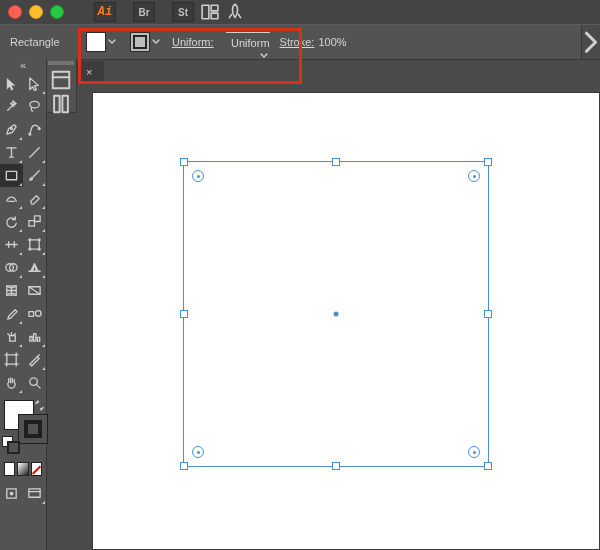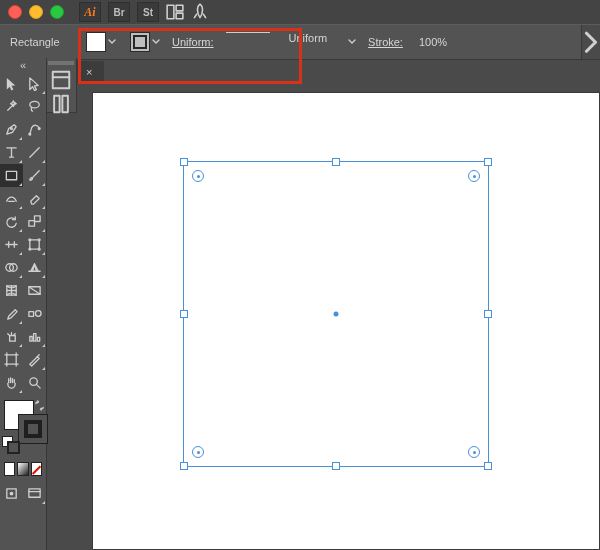--- a/index.html
+++ b/index.html
@@ -23,35 +23,35 @@
     background: #444;
     display: flex; align-items: center;
     padding: 0 8px;
     gap: 7px;
   }
   .tl-btn { width: 12px; height: 12px; border-radius: 50%; }
   .tl-close { background: #ff5f57; border: 1px solid #d94439; }
   .tl-min   { background: #ffbd2e; border: 1px solid #d9a126; }
   .tl-max   { background: #28c940; border: 1px solid #1fa032; }
   .ai-logo {
-    margin-left: 8px;
+    margin-left: 23px;
     width: 20px; height: 18px;
     background: #3a3a3a;
     border: 1px solid #2f2f2f;
     color: #ff7c1f;
     display: flex; align-items: center; justify-content: center;
     font-weight: 700; font-size: 12px; font-style: italic;
-    font-family: Liberation Serif, serif;
+    font-family: Liberation Mono, monospace;
   }
   .br-box {
     width: 20px; height: 18px;
     background: #3a3a3a;
     border: 1px solid #2f2f2f;
     display: flex; align-items: center; justify-content: center;
-    color: #bfbfbf; font-size: 10px; font-weight: 600;
+    color: #bfbfbf; font-size: 10px; font-weight: 600; margin-left: 10px;
   }
   .titlebar-icon {
     width: 18px; height: 18px;
     display: flex; align-items: center; justify-content: center;
     color: #c4c4c4;
   }
 
   
   .control-bar {
     height: 34px;
@@ -105,31 +105,32 @@
     width: 14px; display:flex; flex-direction:column; align-items:center; justify-content:center;
   }
   .stepper .spin svg { width:8px; height:4px; }
   .stepper .val { flex:1; padding-left:4px; }
   .stepper .dd {
     width:14px; display:flex; align-items:center; justify-content:center;
   }
   .profile-control {
     margin-left: 8px;
     height: 20px;
-    display:flex; align-items:flex-start; gap:19px;
+    display:flex; align-items:flex-end; gap:4px;
     padding: 0 4px;
+    flex-direction: column;
   }
   .profile-line {
     width: 44px; height: 0;
     border-top: 1px solid #cfcfcf;
   }
   .profile-text { color:#d6d6d6; font-size:11px; }
   .opacity-block { margin-left:6px; display:flex; align-items:center; color:#d6d6d6; font-size:11px; }
   .opacity-block .val {
-    margin-left:12px; padding:0 4px;
+    margin-left:0; padding:0 4px;
   }
   .overflow-arrow {
     margin-left:auto;
     width:18px; height:34px;
     display:flex; align-items:center; justify-content:center;
     background:#4a4a4a;
     border-left:1px solid #383838;
     color:#cfcfcf;
   }
 

